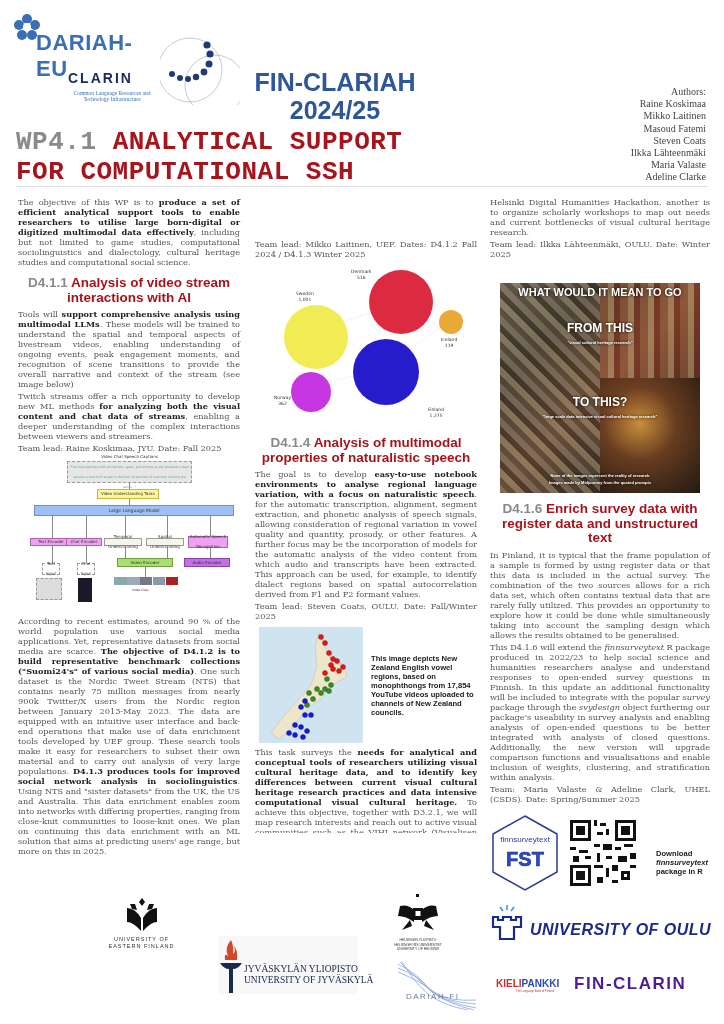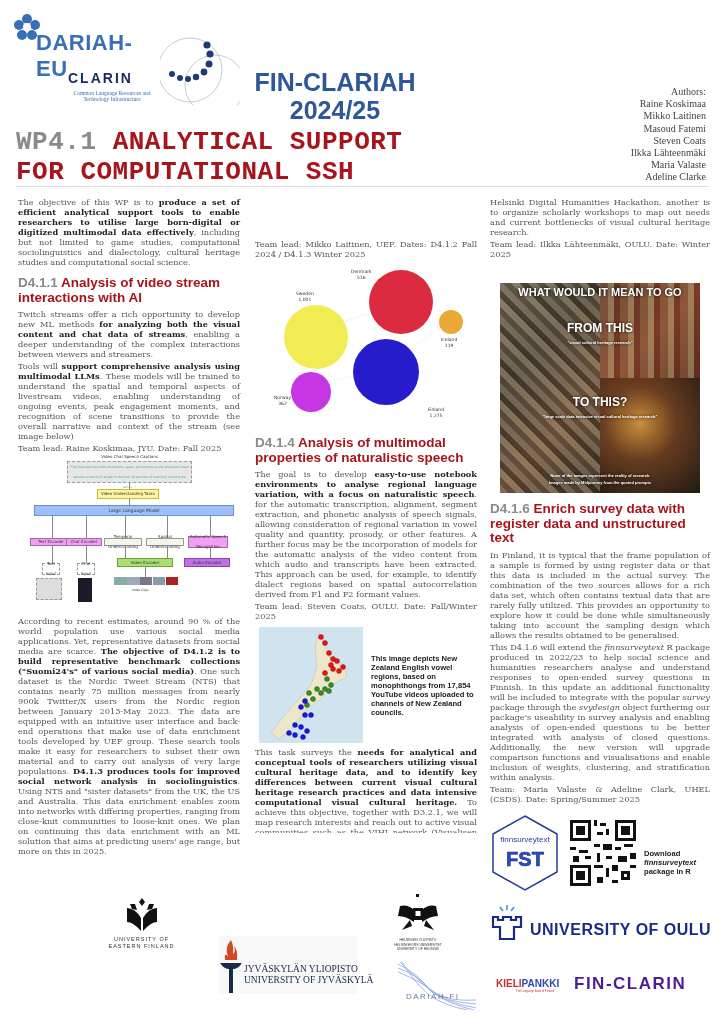--- a/index.html
+++ b/index.html
@@ -18,21 +18,21 @@
   .main-title .wp { color: #8a8a8a; }
   .header-rule { left: 16px; right: 16px; top: 186px; height: 1px; background: #ddd; }
 
   
   .col { position: absolute; font-family: "DejaVu Serif", serif; font-size: 8.2px; line-height: 10px; color: #555; text-align: justify; }
   .col p { margin-bottom: 2px; }
   .col b { color: #222; }
   .col-1 { left: 18px; top: 197px; width: 222px; }
   .col-2 { left: 255px; top: 197px; width: 222px; }
   .col-3 { left: 490px; top: 197px; width: 220px; }
-  h2.sec { font-family: "Liberation Sans", sans-serif; font-weight: bold; font-size: 13.5px; line-height: 14.5px; color: #a8141c; margin: 9px 0 4px 0; text-align: left; }
+  h2.sec { font-family: "Liberation Sans", sans-serif; font-weight: bold; font-size: 13.5px; line-height: 14.5px; color: #a8141c; margin: 9px 0 4px 0; text-align: center; }
   h2.sec .code { color: #8a8a8a; }
 
   
   .diagram { position: relative; width: 215px; height: 145px; margin: 8px 0 10px 4px; font-family: "DejaVu Sans", sans-serif; }
   .dg { position: absolute; border: 1px solid #999; font-size: 4px; text-align: center; display: flex; align-items: center; justify-content: center; color: #333; }
   .line-v { position: absolute; width: 1px; background: #888; }
 
   
   .network { position: relative; width: 200px; height: 160px; margin: 8px auto 6px auto; }
   .net-label { position: absolute; font-family: "DejaVu Sans", sans-serif; font-size: 4.5px; color: #333; text-align: center; line-height: 6px; }
@@ -47,21 +47,21 @@
   .ch-img .half-l { position: absolute; left: 0; top: 0; width: 50%; height: 100%; background: repeating-linear-gradient(45deg, #8a8270 0 6px, #5a5040 6px 12px, #a09478 12px 18px, #3e3628 18px 24px); opacity: 0.6; }
   .ch-img .half-r { position: absolute; right: 0; top: 0; width: 50%; height: 45%; background: repeating-linear-gradient(90deg, #9a6040 0 8px, #c0a070 8px 14px, #7a3020 14px 20px); opacity: 0.6; }
   .ch-img .half-rb { position: absolute; right: 0; bottom: 0; width: 50%; height: 55%; background: radial-gradient(circle at 40% 40%, #e0a040 0, #704020 40%, #1a140e 100%); opacity: 0.85; }
   .ch-text { position: absolute; left: 0; right: 0; text-align: center; font-family: "Liberation Sans", sans-serif; font-weight: bold; color: #fff; text-shadow: 0 0 3px #000; }
 
   
   .fst-row { display: flex; align-items: center; margin-top: 10px; }
   .fst-hex { width: 70px; height: 78px; position: relative; }
   .qr { width: 66px; height: 66px; margin-left: 10px; background:
       linear-gradient(90deg, transparent 0 0), #fff; position: relative; }
-  .dl-text { font-family: "Liberation Sans", sans-serif; font-weight: bold; font-size: 7.6px; line-height: 9px; color: #222; margin-left: 8px; margin-top: 20px; text-align: left; }
+  .dl-text { font-family: "Liberation Sans", sans-serif; font-weight: bold; font-size: 7.6px; line-height: 9px; color: #222; margin-left: 20px; margin-top: 20px; text-align: left; }
 
   
   .footer-logo { position: absolute; font-family: "Liberation Sans", sans-serif; }
 </style>
 </head>
 <body>
 
 <div class="abs logo-dariah" style="height:95px;">
   <svg class="abs" style="left:0;top:2px;" width="30" height="30" viewBox="0 0 30 30">
     <g fill="#3a6fb5">
@@ -113,22 +113,22 @@
 <div class="abs main-title">
   <div><span class="wp">WP4.1</span> <span>ANALYTICAL SUPPORT</span></div>
   <div>FOR COMPUTATIONAL SSH</div>
 </div>
 <div class="abs header-rule"></div>
 
 <div class="col col-1">
   <p><span>The objective of this WP is to </span><b>produce a set of efficient analytical support tools to enable researchers to utilise large born-digital or digitized multimodal data effectively</b><span>, including but not limited to game studies, computational sociolinguistics and dialectology, cultural heritage studies and computational social science.</span></p>
 
   <h2 class="sec"><span class="code">D4.1.1</span> <span>Analysis of video stream interactions with AI</span></h2>
+  <p><span>Tools will </span><b>support comprehensive analysis using multimodal LLMs</b><span>. These models will be trained to understand the spatial and temporal aspects of livestream videos, enabling understanding of ongoing events, peak engagement moments, and recognition of scene transitions to provide the overall narrative and context of the stream (see image below)</span></p>
   <p><span>Twitch streams offer a rich opportunity to develop new ML methods </span><b>for analyzing both the visual content and chat data of streams</b><span>, enabling a deeper understanding of the complex interactions between viewers and streamers.</span></p>
-  <p><span>Tools will </span><b>support comprehensive analysis using multimodal LLMs</b><span>. These models will be trained to understand the spatial and temporal aspects of livestream videos, enabling understanding of ongoing events, peak engagement moments, and recognition of scene transitions to provide the overall narrative and context of the stream (see image below)</span></p>
   <p>Team lead: Raine Koskimaa, JYU. Date: Fall 2025</p>
 
   <div class="diagram">
     <div class="dg" style="left:45px;top:0;width:125px;height:22px;background:#e6e6e6;border-style:dashed;flex-direction:column;">
       <span>Video Chat Speech Captions</span>
       <span style="font-size:3px;color:#5a8;">"The chat explodes with excitement, spam, and emotes as the streamer's team secures a clutch kill streak in the final 10 seconds of overtime, winning the series..."</span>
     </div>
     <div class="line-v" style="left:107px;top:22px;height:6px;"></div>
     <div class="dg" style="left:75px;top:28px;width:62px;height:10px;background:#fff59a;border-color:#c8b840;">Video Understanding Tasks</div>
     <div class="line-v" style="left:107px;top:38px;height:6px;"></div>
@@ -382,21 +382,21 @@
 
 <div class="footer-logo" style="left:490px;top:905px;width:230px;height:40px;">
   <svg class="abs" style="left:0;top:0;" width="34" height="38" viewBox="0 0 34 38">
     <g stroke="#3a8ee0" stroke-width="1.5" fill="none">
       <line x1="10" y1="2" x2="13" y2="6"></line>
         <line x1="17" y1="0" x2="17" y2="5"></line>
         <line x1="24" y1="2" x2="21" y2="6"></line>
     </g>
     <path d="M3 12 L8 12 L8 15 L13 15 L13 12 L21 12 L21 15 L26 15 L26 12 L31 12 L31 22 L24 22 L24 34 L10 34 L10 22 L3 22 Z" fill="none" stroke="#1a2a8a" stroke-width="2.2"></path>
   </svg>
-  <div class="abs" style="left:40px;top:16px;font-size:16px;font-weight:bold;color:#1a2a8a;letter-spacing:0.5px;white-space:nowrap;">UNIVERSITY OF OULU</div>
+  <div class="abs" style="left:40px;top:16px;font-size:16px;font-weight:bold;color:#1a2a8a;letter-spacing:0.5px;white-space:nowrap;font-style:italic;">UNIVERSITY OF OULU</div>
 </div>
 
 <div class="footer-logo" style="left:398px;top:962px;width:78px;height:48px;">
   <svg width="78" height="48" viewBox="0 0 78 48">
     <g fill="none" stroke="#5a80d0" stroke-width="0.8" opacity="0.7">
       <path d="M0 2 Q20 12 30 26 Q44 40 78 46"></path>
         <path d="M0 6 Q22 14 32 28 Q46 40 78 42"></path>
       <path d="M2 0 Q18 16 34 30 Q50 42 76 48"></path>
         <path d="M0 10 Q24 20 36 30 Q52 40 78 38"></path>
       <path d="M4 0 Q16 20 30 32 Q46 44 70 48"></path>

